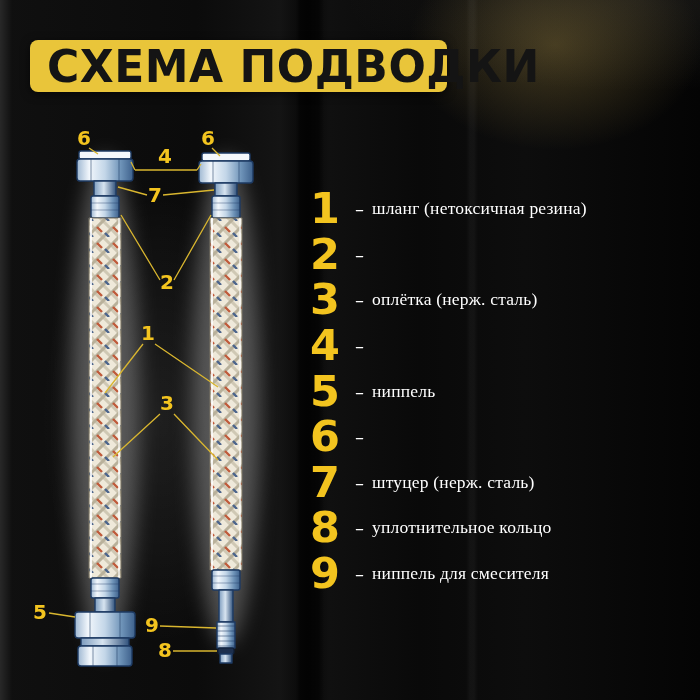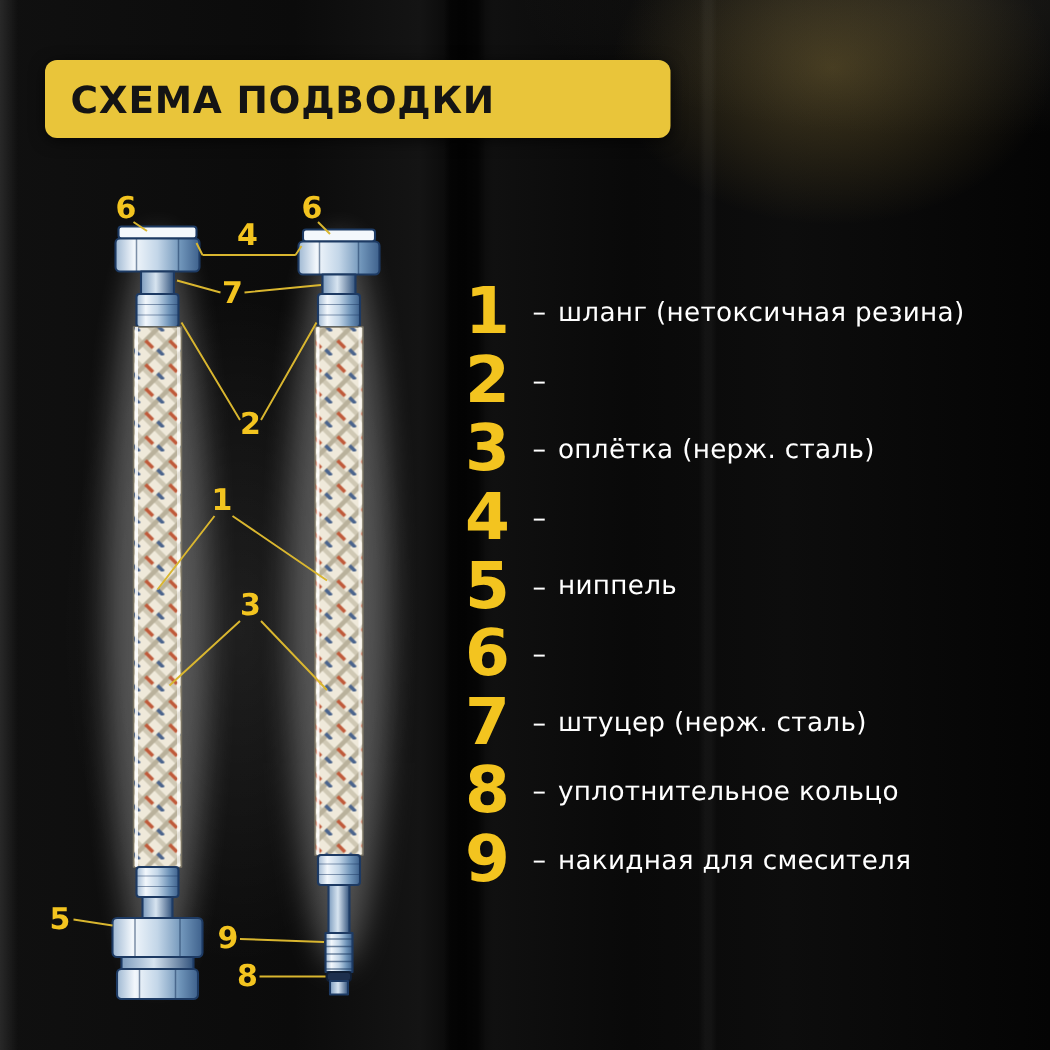--- a/index.html
+++ b/index.html
@@ -19,29 +19,29 @@
     background:
       linear-gradient(90deg, transparent 296px, rgba(0,0,0,0.55) 300px, rgba(0,0,0,0.55) 318px, transparent 324px),
       linear-gradient(90deg, transparent 466px, rgba(255,255,255,0.035) 470px, rgba(255,255,255,0.035) 474px, transparent 478px);
   }
   .banner {
     position:absolute; left:30px; top:40px; width:417px; height:52px;
     background:var(--banner-yellow,#e9c53a); border-radius:8px;
     display:flex; align-items:center; padding-left:17px; box-sizing:border-box;
     box-shadow:0 2px 10px rgba(0,0,0,0.6);
   }
-  .banner h1 { margin:0; font-size:25px; font-weight:bold; color:#141414; letter-spacing:0.5px; white-space:nowrap; }
+  .banner h1 { margin:0; font-size:44px; font-weight:bold; color:#141414; letter-spacing:0.5px; white-space:nowrap; }
   .diagram { position:absolute; left:15px; top:125px; }
   .cn { fill:var(--accent-yellow,#f3c41f); font-size:20px; font-weight:bold; font-family:"DejaVu Sans","Liberation Sans",sans-serif; }
   .cl { stroke:#d9b62f; stroke-width:1.3; fill:none; }
   .legend { position:absolute; left:307px; top:186px; width:385px; }
   .legend-row { display:flex; align-items:center; height:45.6px; }
   .legend-num { width:36px; text-align:center; font-size:43px; font-weight:bold; color:var(--accent-yellow,#f3c41f); line-height:1; flex:0 0 auto; }
   .legend-dash { color:var(--text-white,#fff); font-size:18px; margin:0 8px 0 12px; flex:0 0 auto; }
-  .legend-label { color:var(--text-white,#fff); font-size:17.5px; letter-spacing:0.2px; white-space:nowrap; }
+  .legend-label { color:var(--text-white,#fff); font-size:17.5px; letter-spacing:0.2px; white-space:nowrap;font-family:Liberation Serif, serif; }
 </style>
 </head>
 <body>
 
 <div class="screen">
   <div class="bg-overlay"></div>
 
   <div class="banner">
     <h1>СХЕМА ПОДВОДКИ</h1>
   </div>
@@ -183,16 +183,16 @@
       <span class="legend-label">штуцер (нерж. сталь)</span>
     </div>
     <div class="legend-row">
       <span class="legend-num">8</span>
       <span class="legend-dash">–</span>
       <span class="legend-label">уплотнительное кольцо</span>
     </div>
     <div class="legend-row">
       <span class="legend-num">9</span>
       <span class="legend-dash">–</span>
-      <span class="legend-label">накидная для смесителя</span>
+      <span class="legend-label">ниппель для смесителя</span>
     </div>
   </div>
 </div>
 
 </body></html>

